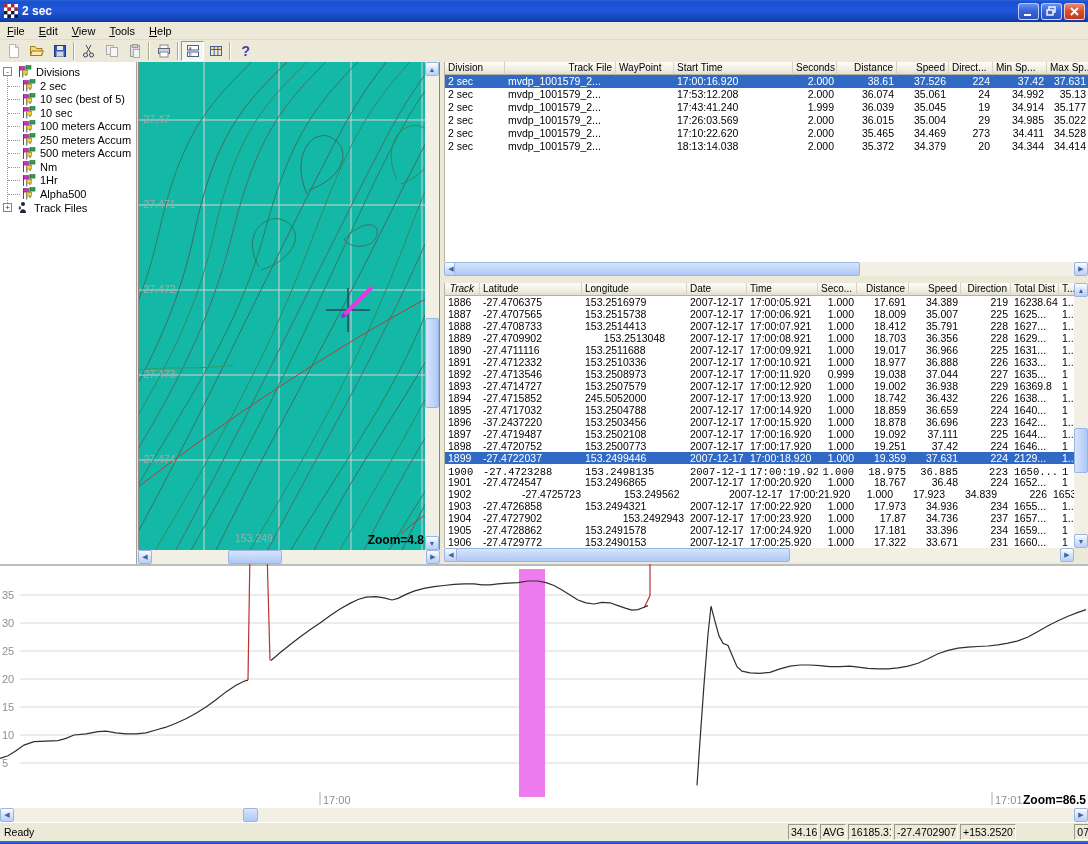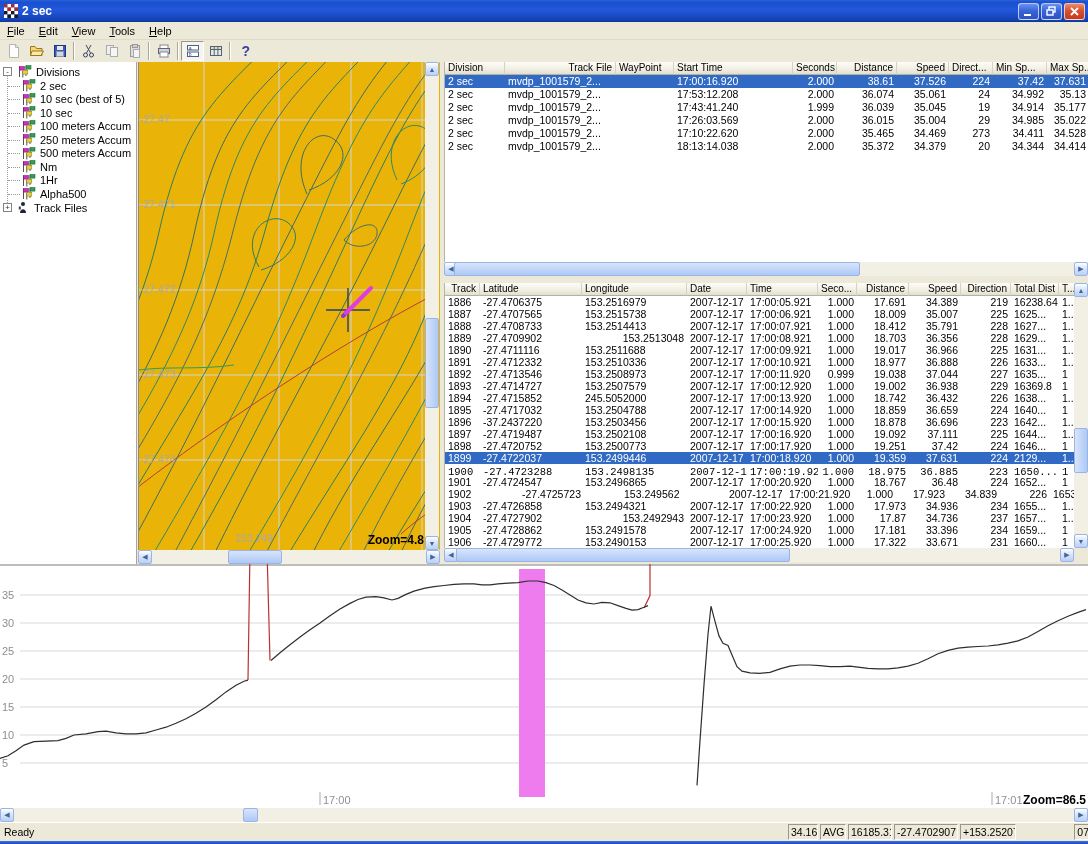--- a/index.html
+++ b/index.html
@@ -27,21 +27,21 @@
   .tb-sep{width:2px;height:18px;border-left:1px solid #aca899;border-right:1px solid #fff;margin:0 2px;}
   
   #tree{left:0;top:62px;width:137px;height:502px;background:#fff;border-right:1px solid #a9a49a;font-size:11px;}
   .tree-row{position:absolute;height:13px;display:flex;align-items:center;white-space:nowrap;}
   .tree-box{width:9px;height:9px;border:1px solid #848484;background:#fff;font-size:8px;line-height:7px;
     text-align:center;color:#333;margin-right:4px;flex:none;}
   .tree-ico{margin-right:4px;display:flex;flex:none;}
   .dot-v{position:absolute;border-left:1px dotted #9a9a9a;}
   .dot-h{position:absolute;border-top:1px dotted #9a9a9a;}
   
-  #mapPanel{left:138px;top:62px;width:302px;height:502px;background:#eab308;}
+  #mapPanel{left:138px;top:62px;width:302px;height:502px;background:#14b8a6;}
   #mapPanel .bl{left:0;top:0;width:1px;height:488px;background:#8a8a8a;}
   #mapZoom{right:16px;top:471px;font-weight:bold;font-size:12px;color:#000;}
   
   .sb{position:absolute;background:#f2f0e4;}
   .sb-btn{position:absolute;width:14px;height:14px;border:1px solid #9ab5e4;border-radius:2px;
     background:linear-gradient(180deg,#fdfeff,#d9e5fb 45%,#bad0f5);color:#40659e;font-size:7px;
     display:flex;align-items:center;justify-content:center;}
   .sb-thumb{position:absolute;border:1px solid #9ab5e4;border-radius:2px;
     background:linear-gradient(90deg,#d8e4fb,#aec9f6);}
   .sb-thumb.h{height:14px;background:linear-gradient(180deg,#d8e4fb,#aec9f6);}
@@ -515,21 +515,21 @@
       <div class="lt-cell" style="width: 60px; height: 13px; line-height: 13px; text-align: right;">35.372</div>
       <div class="lt-cell" style="width: 52px; height: 13px; line-height: 13px; text-align: right;">34.379</div>
       <div class="lt-cell" style="width: 44px; height: 13px; line-height: 13px; text-align: right;">20</div>
       <div class="lt-cell" style="width: 54px; height: 13px; line-height: 13px; text-align: right;">34.344</div>
       <div class="lt-cell" style="width: 42px; height: 13px; line-height: 13px; text-align: right;">34.414</div>
     </div>
   </div>
 <div class="abs splitter-h" style="left:444px;top:276px;width:644px;height:7px;"></div>
 <div id="botTable" class="lt" style="left:444px;top:283px;width:644px;height:265px;">
     <div class="lt-row" style="top: 0px;">
-      <div class="lt-hcell" style="width: 35px; text-align: right;">Track</div>
+      <div class="lt-hcell" style="width: 35px; text-align: center; font-style: italic;">Track</div>
       <div class="lt-hcell" style="width: 102px; text-align: left;">Latitude</div>
       <div class="lt-hcell" style="width: 105px; text-align: left;">Longitude</div>
       <div class="lt-hcell" style="width: 60px; text-align: left;">Date</div>
       <div class="lt-hcell" style="width: 71px; text-align: left;">Time</div>
       <div class="lt-hcell" style="width: 39px; text-align: left;">Seco...</div>
       <div class="lt-hcell" style="width: 52px; text-align: right;">Distance</div>
       <div class="lt-hcell" style="width: 52px; text-align: right;">Speed</div>
       <div class="lt-hcell" style="width: 50px; text-align: right;">Direction</div>
       <div class="lt-hcell" style="width: 48px; text-align: left;">Total Dist</div>
       <div class="lt-hcell" style="width: 16px; text-align: left;">T...</div>
@@ -569,21 +569,21 @@
       <div class="lt-cell" style="width: 39px; height: 12px; line-height: 12px; text-align: right;">1.000</div>
       <div class="lt-cell" style="width: 52px; height: 12px; line-height: 12px; text-align: right;">18.412</div>
       <div class="lt-cell" style="width: 52px; height: 12px; line-height: 12px; text-align: right;">35.791</div>
       <div class="lt-cell" style="width: 50px; height: 12px; line-height: 12px; text-align: right;">228</div>
       <div class="lt-cell" style="width: 48px; height: 12px; line-height: 12px; text-align: left;">1627...</div>
       <div class="lt-cell" style="width: 16px; height: 12px; line-height: 12px; text-align: left;">1...</div>
     </div>
     <div class="lt-row" style="top: 49px; height: 12px;">
       <div class="lt-cell" style="width: 35px; height: 12px; line-height: 12px; text-align: left;">1889</div>
       <div class="lt-cell" style="width: 102px; height: 12px; line-height: 12px; text-align: left;">-27.4709902</div>
-      <div class="lt-cell" style="width: 105px; height: 12px; line-height: 12px; text-align: right;">153.2513048</div>
+      <div class="lt-cell" style="width: 105px; height: 12px; line-height: 12px; text-align: center;">153.2513048</div>
       <div class="lt-cell" style="width: 60px; height: 12px; line-height: 12px; text-align: left;">2007-12-17</div>
       <div class="lt-cell" style="width: 71px; height: 12px; line-height: 12px; text-align: left;">17:00:08.921</div>
       <div class="lt-cell" style="width: 39px; height: 12px; line-height: 12px; text-align: right;">1.000</div>
       <div class="lt-cell" style="width: 52px; height: 12px; line-height: 12px; text-align: right;">18.703</div>
       <div class="lt-cell" style="width: 52px; height: 12px; line-height: 12px; text-align: right;">36.356</div>
       <div class="lt-cell" style="width: 50px; height: 12px; line-height: 12px; text-align: right;">228</div>
       <div class="lt-cell" style="width: 48px; height: 12px; line-height: 12px; text-align: left;">1629...</div>
       <div class="lt-cell" style="width: 16px; height: 12px; line-height: 12px; text-align: left;">1...</div>
     </div>
     <div class="lt-row" style="top: 61px; height: 12px;">

